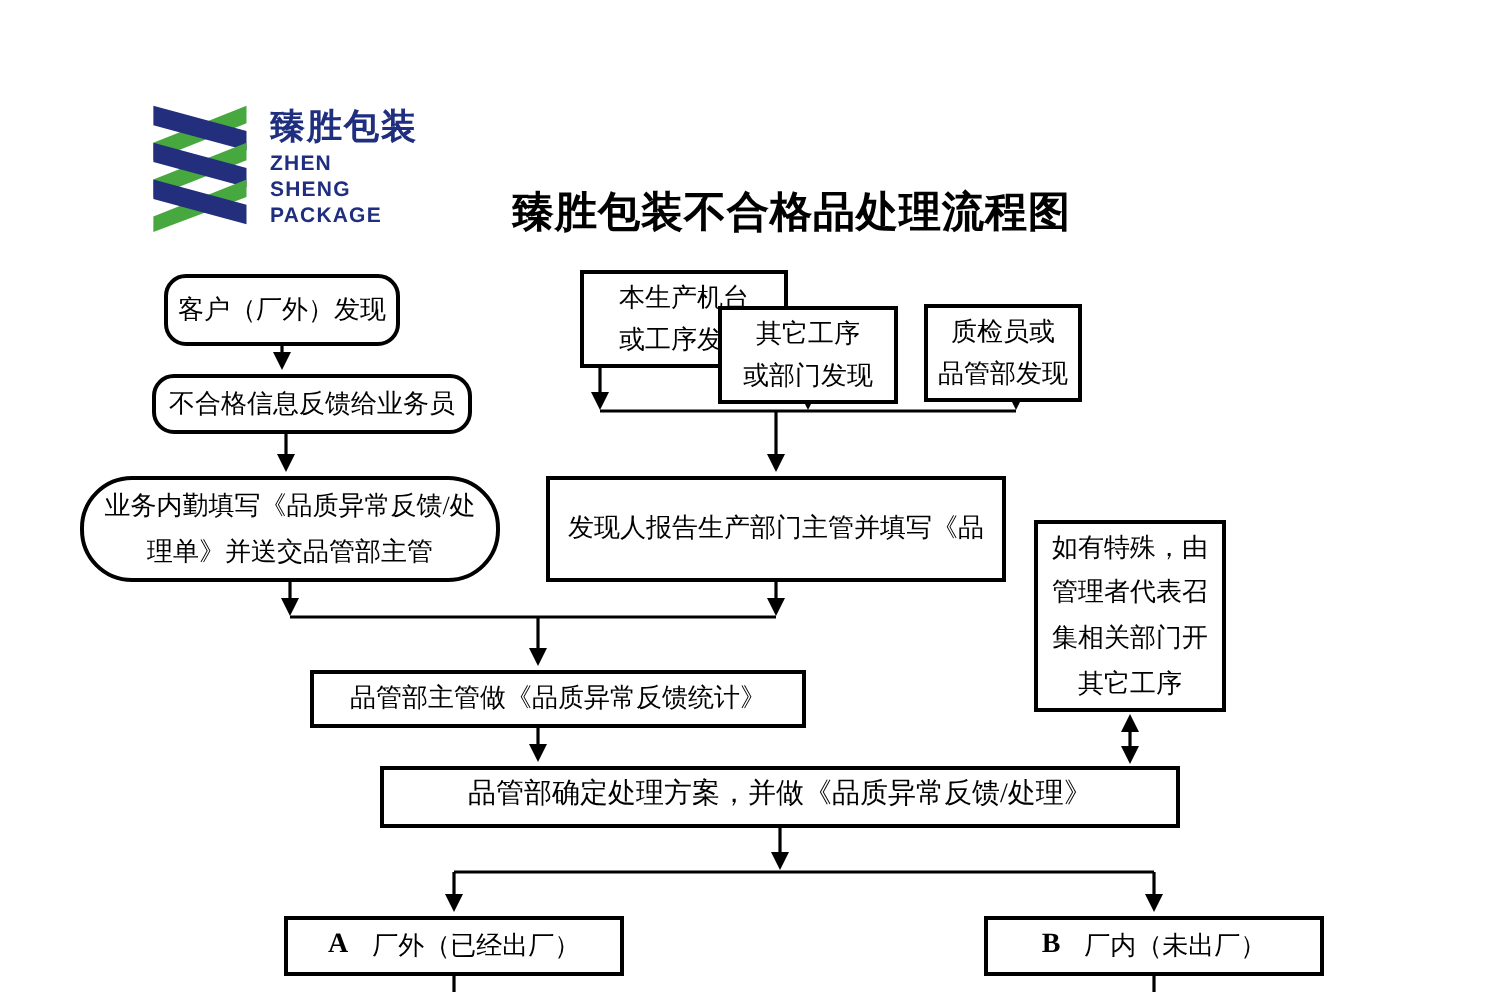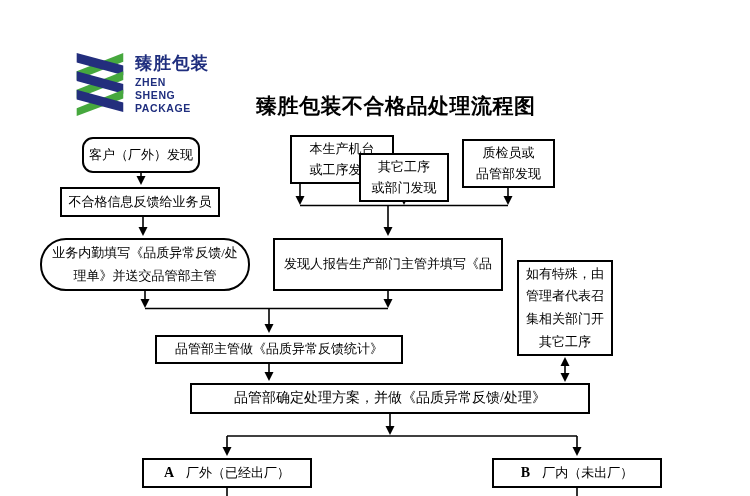--- a/index.html
+++ b/index.html
@@ -17,22 +17,22 @@
          font-weight:700;font-size:21px;letter-spacing:0.5px;white-space:nowrap;}
   .nd{position:absolute;border:2px solid #000;background:#fff;display:flex;flex-direction:column;
       align-items:center;justify-content:center;text-align:center;font-size:13px;line-height:1.6;
       box-sizing:border-box;white-space:nowrap;}
   .nd-row{flex-direction:row;}
   .tag{font-weight:700;font-size:14px;margin-right:12px;}
   
   .b1 {left:82px; top:137px; width:118px;height:36px;border-radius:11px;}
   .b2 {left:254px;top:135px;width:104px; height:49px;margin-left:36px;}
   .b3 {left:359px;top:153px;width:90px; height:49px;}
-  .b4 {left:462px;top:139px;width:93px; height:49px;}
-  .b5 {left:60px; top:187px;width:160px;height:30px;}
+  .b4 {left:462px;top:152px;width:79px; height:49px;}
+  .b5 {left:76px; top:187px;width:160px;height:30px;border-radius:11px;}
   .b6 {left:40px; top:238px;width:210px;height:53px;line-height:1.75;border-radius:26px;}
   .b7 {left:273px;top:238px;width:230px;height:53px;line-height:1.75;}
   .b8 {left:517px;top:260px;width:96px; height:96px;line-height:1.75;}
   .b9 {left:155px;top:335px;width:248px;height:29px;}
   .b10{left:190px;top:383px;width:400px;height:31px;font-size:14px;}
   .b11{left:142px;top:458px;width:170px;height:30px;}
   .b12{left:492px;top:458px;width:170px;height:30px;}
 </style>
 </head>
 <body>

